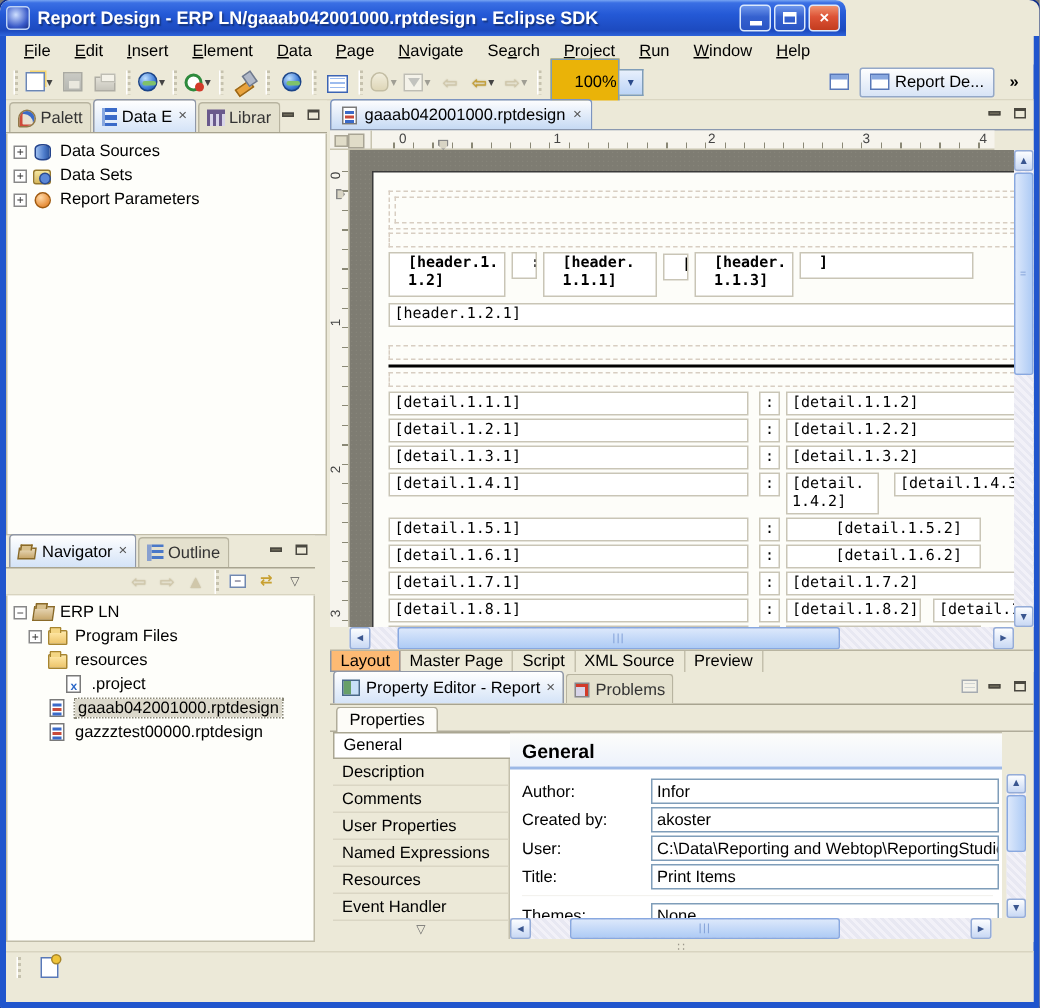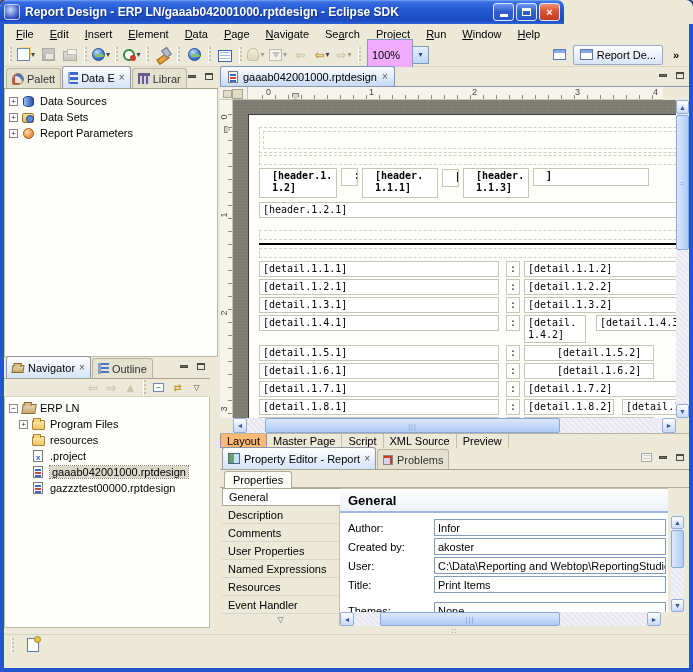--- a/index.html
+++ b/index.html
@@ -49,21 +49,21 @@
   .ic-brush::before{content:"";position:absolute;left:1px;top:8px;width:10px;height:4px;background:#E8A23C;border:1px solid #9A6718;transform:rotate(-35deg);}
   .ic-brush::after{content:"";position:absolute;right:0;top:0;width:5px;height:7px;background:#B0B8C8;border:1px solid #707A8C;transform:rotate(-35deg);}
   .ic-table{width:14px;height:12px;margin-top:2px;background:#fff;border:1px solid #3C64B4;}
   .ic-table::after{content:"";position:absolute;inset:1px;background:
      repeating-linear-gradient(180deg,#9DBCEE 0 1px,transparent 1px 3px);}
   .ic-lightb{width:12px;height:13px;border-radius:50% 50% 30% 30%;background:linear-gradient(#FFF4C8,#E4C24E);border:1px solid #A08A30;}
   .ic-filter{width:13px;height:12px;background:#fff;border:1px solid #888;}
   .ic-filter::after{content:"";position:absolute;left:2px;top:2px;border-left:4px solid transparent;border-right:4px solid transparent;border-top:6px solid #8898B0;}
   .arrow-gold{font-size:12px;color:#C8A030;text-shadow:0 0 1px #8A6A10;line-height:1;}
   #zoom-combo{display:flex;align-items:center;margin:0 3px;}
-  #zoom-value{width:46px;height:31px;background:#f0abfc;border:1px solid #7F9DB9;display:flex;align-items:center;padding-left:4px;}
+  #zoom-value{width:46px;height:31px;background:#eab308;border:1px solid #7F9DB9;display:flex;align-items:center;padding-left:15px;}
   #zoom-drop{width:16px;height:18px;border:1px solid #7F9DB9;border-left:none;display:flex;align-items:center;justify-content:center;
     background:linear-gradient(#E8F0FC,#BCD4F6);color:#2A4A8A;font-size:8px;}
   #persp-area{margin-left:auto;display:flex;align-items:center;}
   #persp-btn{display:flex;align-items:center;height:20px;border:1px solid #94A8C8;border-radius:2px;background:linear-gradient(#FEFEFE,#D8E4F6);
     padding:0 6px;margin:0 2px;white-space:nowrap;}
   .ic-persp{width:13px;height:11px;background:#fff;border:1px solid #5878B8;}
   .ic-persp::after{content:"";position:absolute;left:0;top:0;width:100%;height:3px;background:#88A8E0;}
   
   .panel{background:#ECE9D8;}
   .vtabbar{height:22px;display:flex;align-items:flex-end;padding-left:2px;position:relative;border-bottom:1px solid #A8A490;}
@@ -373,21 +373,21 @@
         </div>
         <div class="tree-row" style="padding-left:14px;">
           <span class="twist">+</span>
           <span class="tree-ic"><span class="ic ic-folder"></span></span>
           <span>Program Files</span>
         </div>
         <div class="tree-row" style="padding-left:27px;">
           <span class="tree-ic"><span class="ic ic-folder"></span></span>
           <span>resources</span>
         </div>
-        <div class="tree-row" style="padding-left:27px;">
+        <div class="tree-row" style="padding-left:38px;">
           <span class="tree-ic"><span class="ic ic-page xml"></span></span>
           <span>.project</span>
         </div>
         <div class="tree-row" style="padding-left:27px;">
           <span class="tree-ic"><span class="ic ic-page ic-rpt"></span></span>
           <span class="sel-row" style="padding:0 2px;">gaaab042001000.rptdesign</span>
         </div>
         <div class="tree-row" style="padding-left:27px;">
           <span class="tree-ic"><span class="ic ic-page ic-rpt"></span></span>
           <span>gazzztest00000.rptdesign</span>

